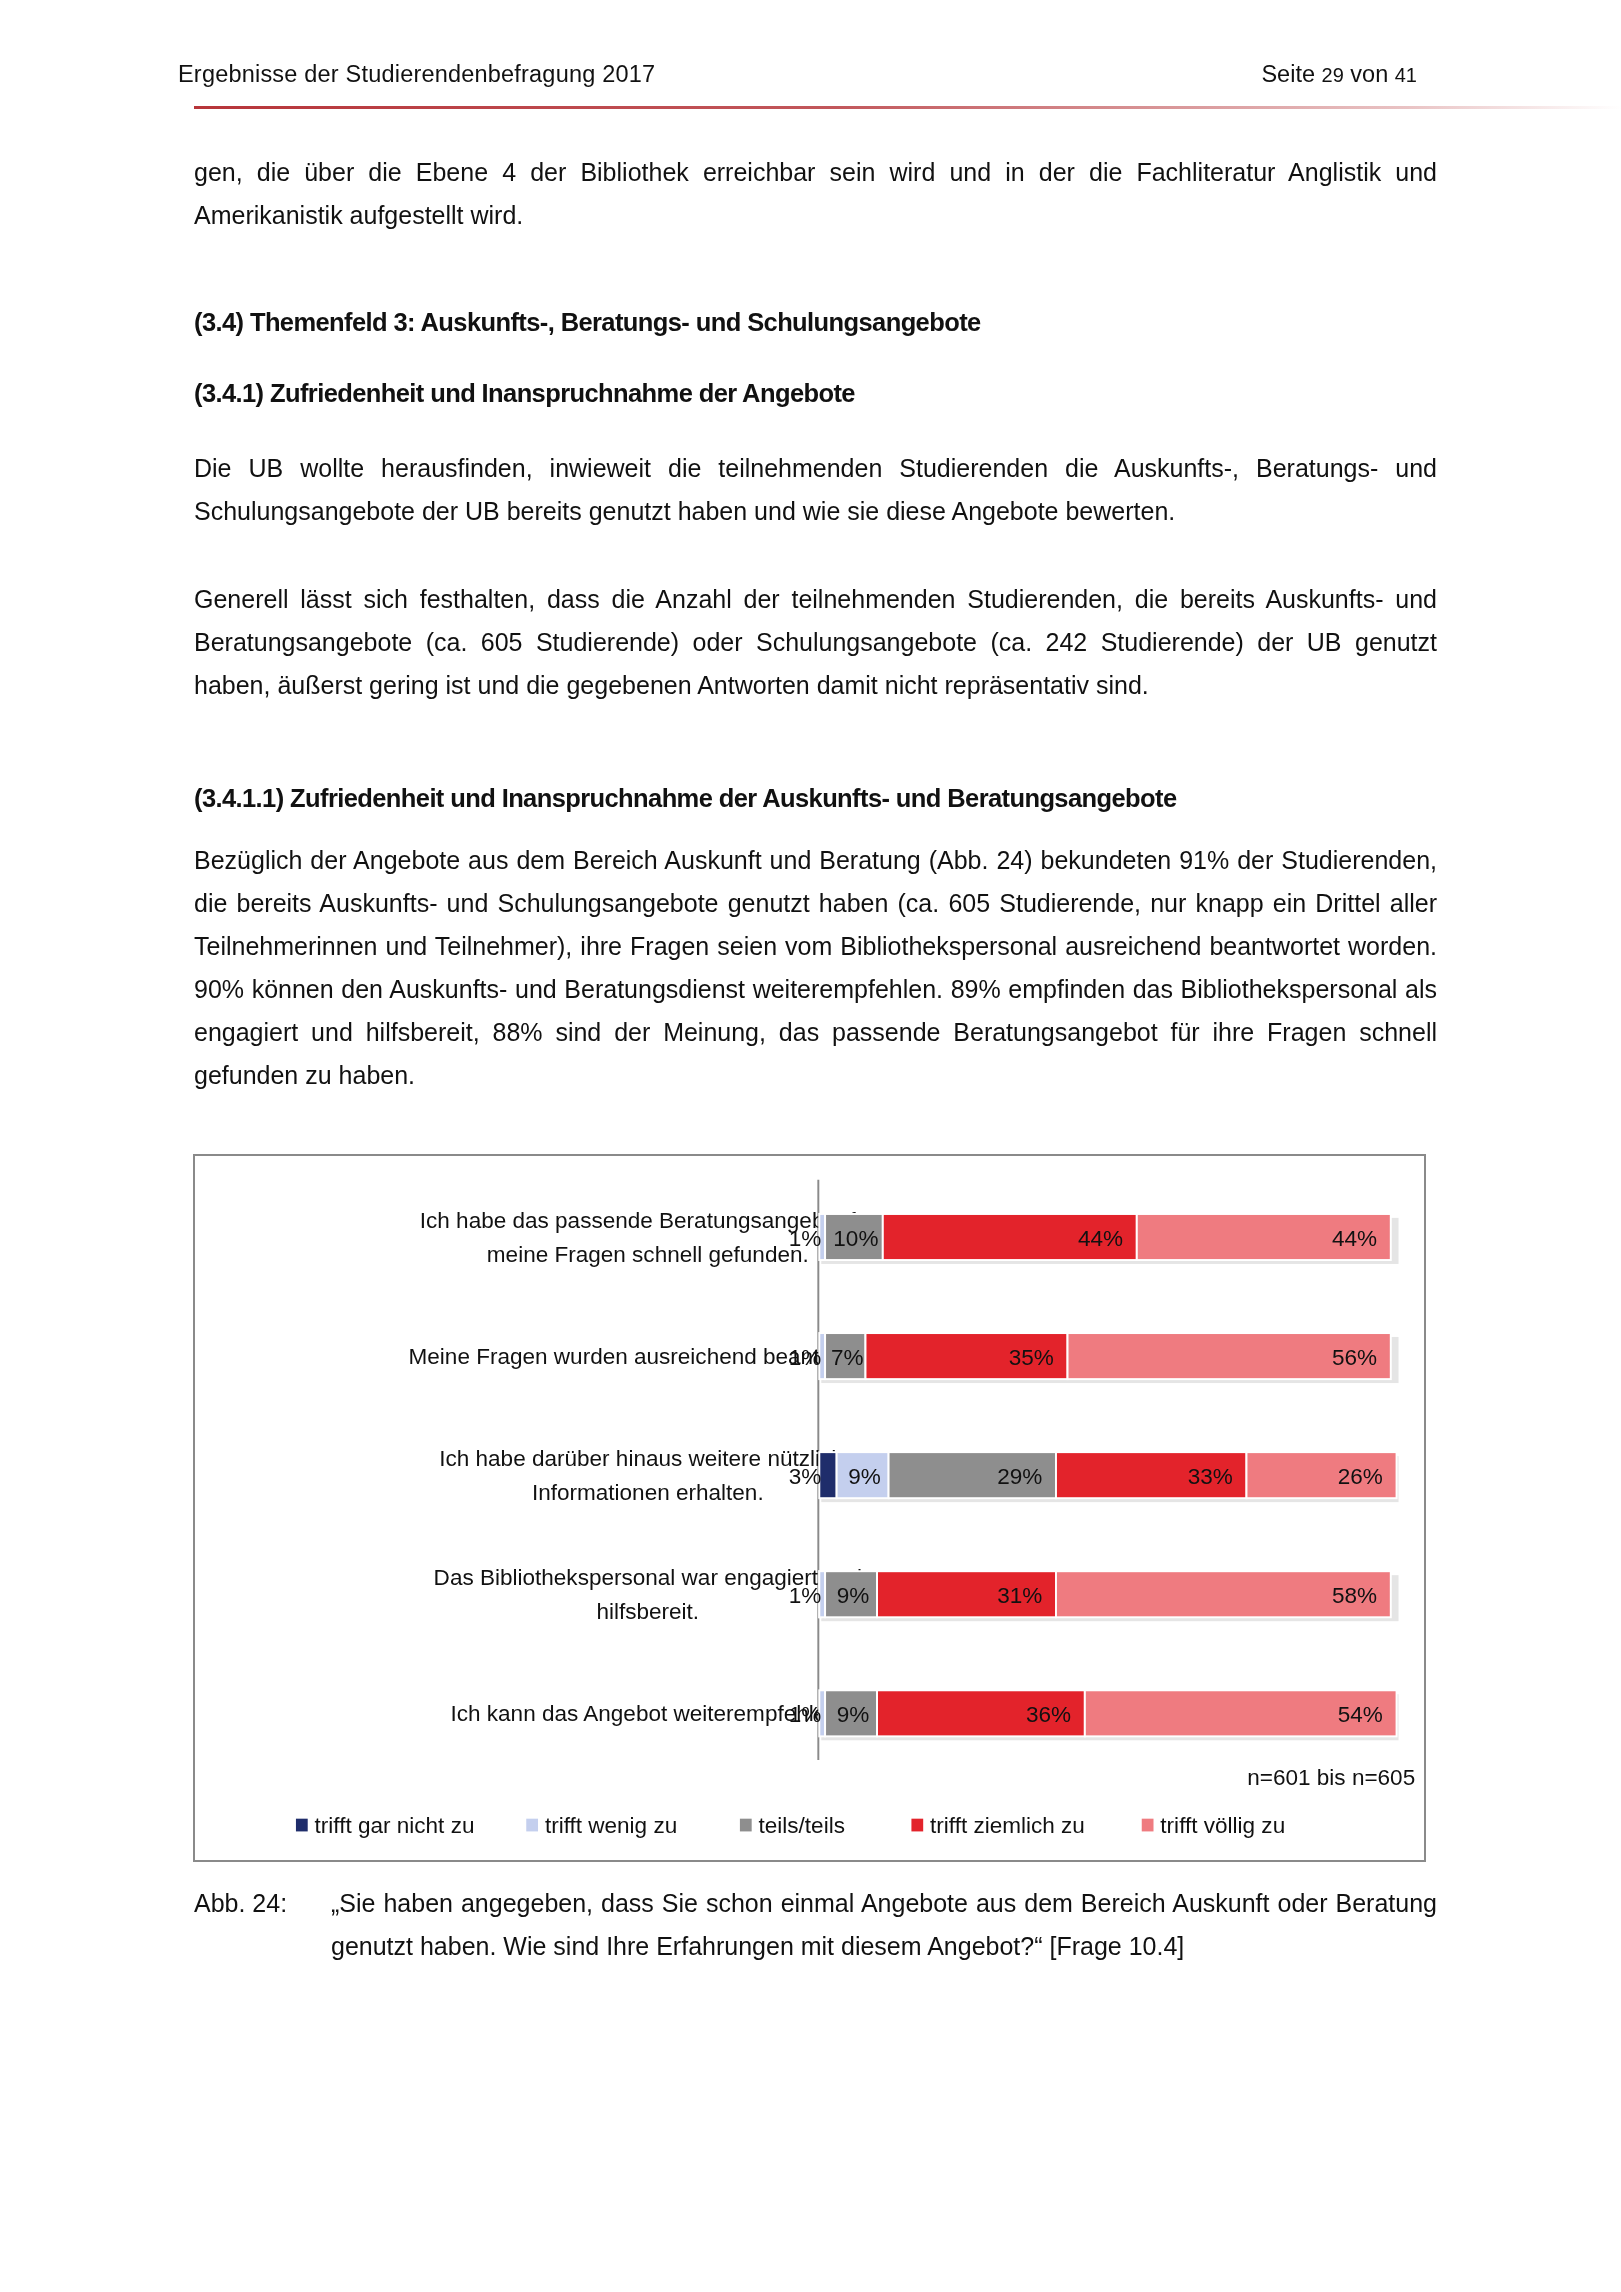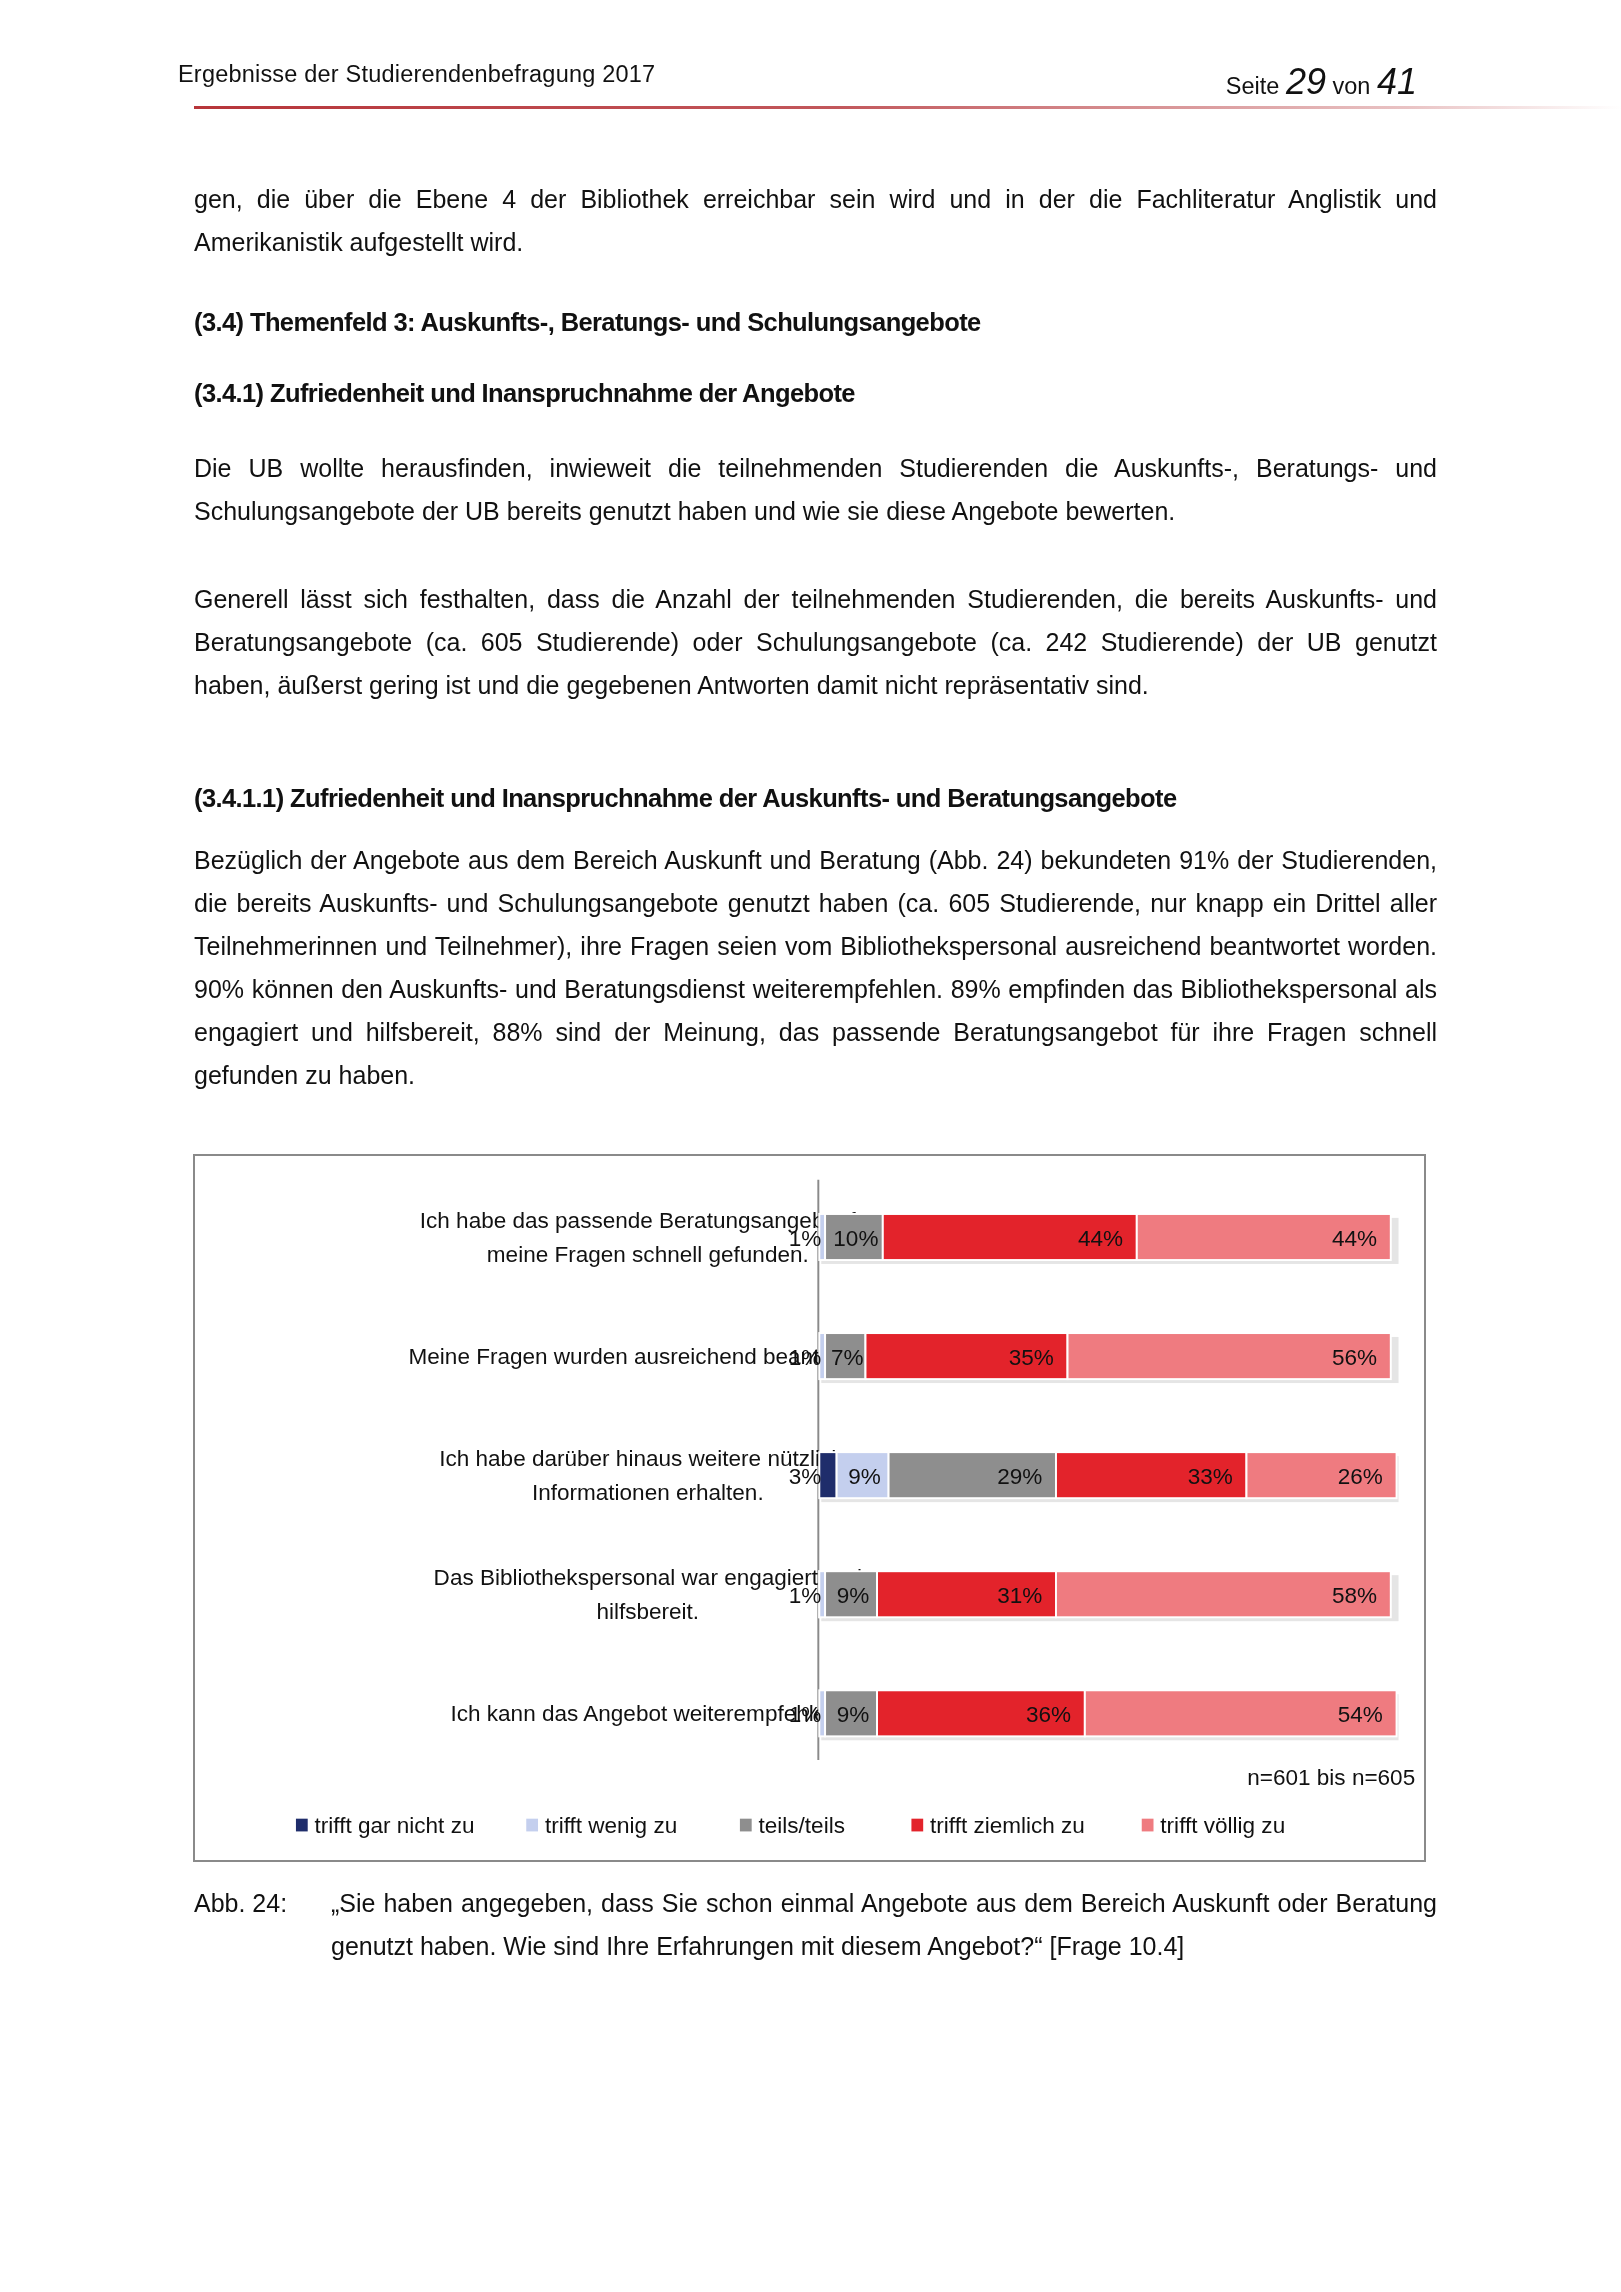--- a/index.html
+++ b/index.html
@@ -2,21 +2,21 @@
 <html><head>
 <meta charset="utf-8">
 <style>
   html, body { margin:0; padding:0; background:#ffffff; }
   body { width:1621px; height:2293px; position:relative; overflow:hidden;
          font-family:"Liberation Sans", sans-serif; color:#111; }
   .hdr { position:absolute; top:61px; left:178px; width:1239px; height:39px;
          font-size:23.5px; }
   .hdr .l { position:absolute; left:0; top:0; letter-spacing:0.2px; }
   .hdr .r { position:absolute; right:0; top:0; }
-  .hdr .r .big { font-size:36px;font-style:italic; }
+  .hdr .r .big { font-size:20px; }
   .hline { position:absolute; left:194px; top:106px; width:1427px; height:2.9px;
            background:linear-gradient(to right,#b7353a 0%,#c2575b 45%,#e9c3c4 85%,#ffffff 100%); }
   .para { position:absolute; left:194px; width:1243px; font-size:25px; line-height:43px;
           text-align:justify; }
   .h2 { position:absolute; left:194px; font-size:25.5px; font-weight:bold; letter-spacing:-0.6px; }
   .chartbox { position:absolute; left:193px; top:1154px; width:1233px; height:708px;
               border:2px solid #8a8a8a; box-sizing:border-box; background:#fff; }
   svg text { font-family:"Liberation Sans", sans-serif; }
   .cap { position:absolute; left:194px; top:1882px; font-size:25px; line-height:43px; }
   .cap .lab { position:absolute; left:0; top:0; width:137px; }
@@ -29,21 +29,21 @@
   <span class="l">Ergebnisse der Studierendenbefragung 2017</span>
   <span class="r">
     <span>Seite</span>
     <span class="big">29</span>
     <span>von</span>
     <span class="big">41</span>
   </span>
 </div>
 <div class="hline"></div>
 
-<div class="para" style="top:178px;">gen, die über die Ebene 4 der Bibliothek erreichbar sein wird und in der die Fachliteratur Anglistik und Amerikanistik aufgestellt wird.</div>
+<div class="para" style="top:151px;">gen, die über die Ebene 4 der Bibliothek erreichbar sein wird und in der die Fachliteratur Anglistik und Amerikanistik aufgestellt wird.</div>
 
 <div class="h2" style="top:308px;">(3.4) Themenfeld 3: Auskunfts-, Beratungs- und Schulungsangebote</div>
 <div class="h2" style="top:379px;">(3.4.1) Zufriedenheit und Inanspruchnahme der Angebote</div>
 
 <div class="para" style="top:435px;margin-top:12px;">Die UB wollte herausfinden, inwieweit die teilnehmenden Studierenden die Auskunfts-, Beratungs- und Schulungsangebote der UB bereits genutzt haben und wie sie diese Angebote bewerten.</div>
 <div class="para" style="top:578px;">Generell lässt sich festhalten, dass die Anzahl der teilnehmenden Studierenden, die bereits Auskunfts- und Beratungsangebote (ca. 605 Studierende) oder Schulungsangebote (ca. 242 Studierende) der UB genutzt haben, äußerst gering ist und die gegebenen Antworten damit nicht repräsentativ sind.</div>
 
 <div class="h2" style="top:784px;">(3.4.1.1) Zufriedenheit und Inanspruchnahme der Auskunfts- und Beratungsangebote</div>
 <div class="para" style="top:839px;">Bezüglich der Angebote aus dem Bereich Auskunft und Beratung (Abb. 24) bekundeten 91% der Studierenden, die bereits Auskunfts- und Schulungsangebote genutzt haben (ca. 605 Studierende, nur knapp ein Drittel aller Teilnehmerinnen und Teilnehmer), ihre Fragen seien vom Bibliothekspersonal ausreichend beantwortet worden. 90% können den Auskunfts- und Beratungsdienst weiterempfehlen. 89% empfinden das Bibliothekspersonal als engagiert und hilfsbereit, 88% sind der Meinung, das passende Beratungsangebot für ihre Fragen schnell gefunden zu haben.</div>
 

